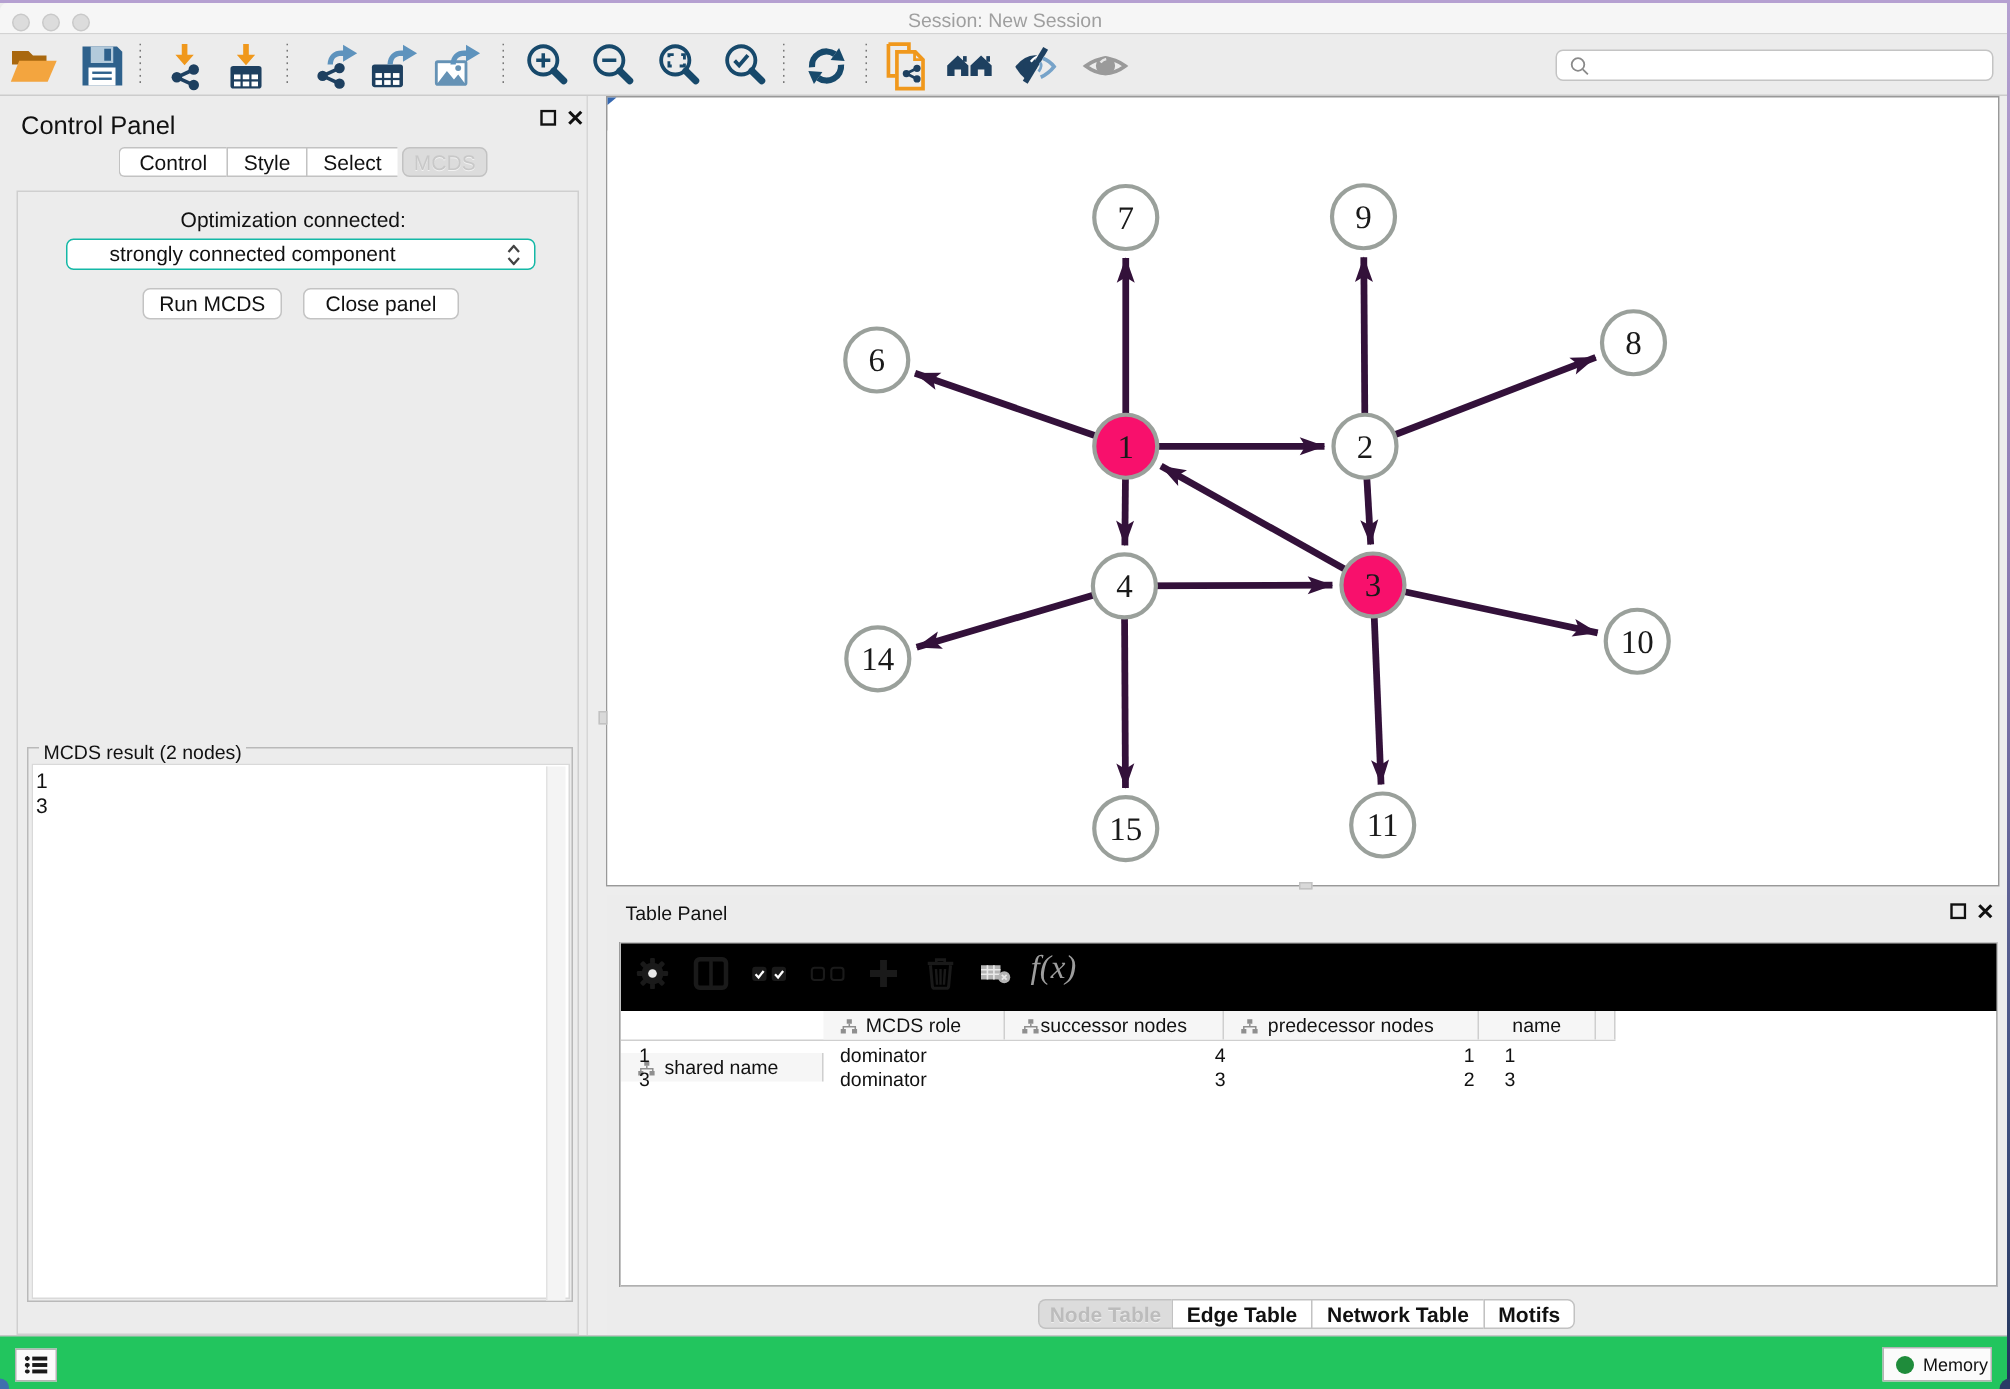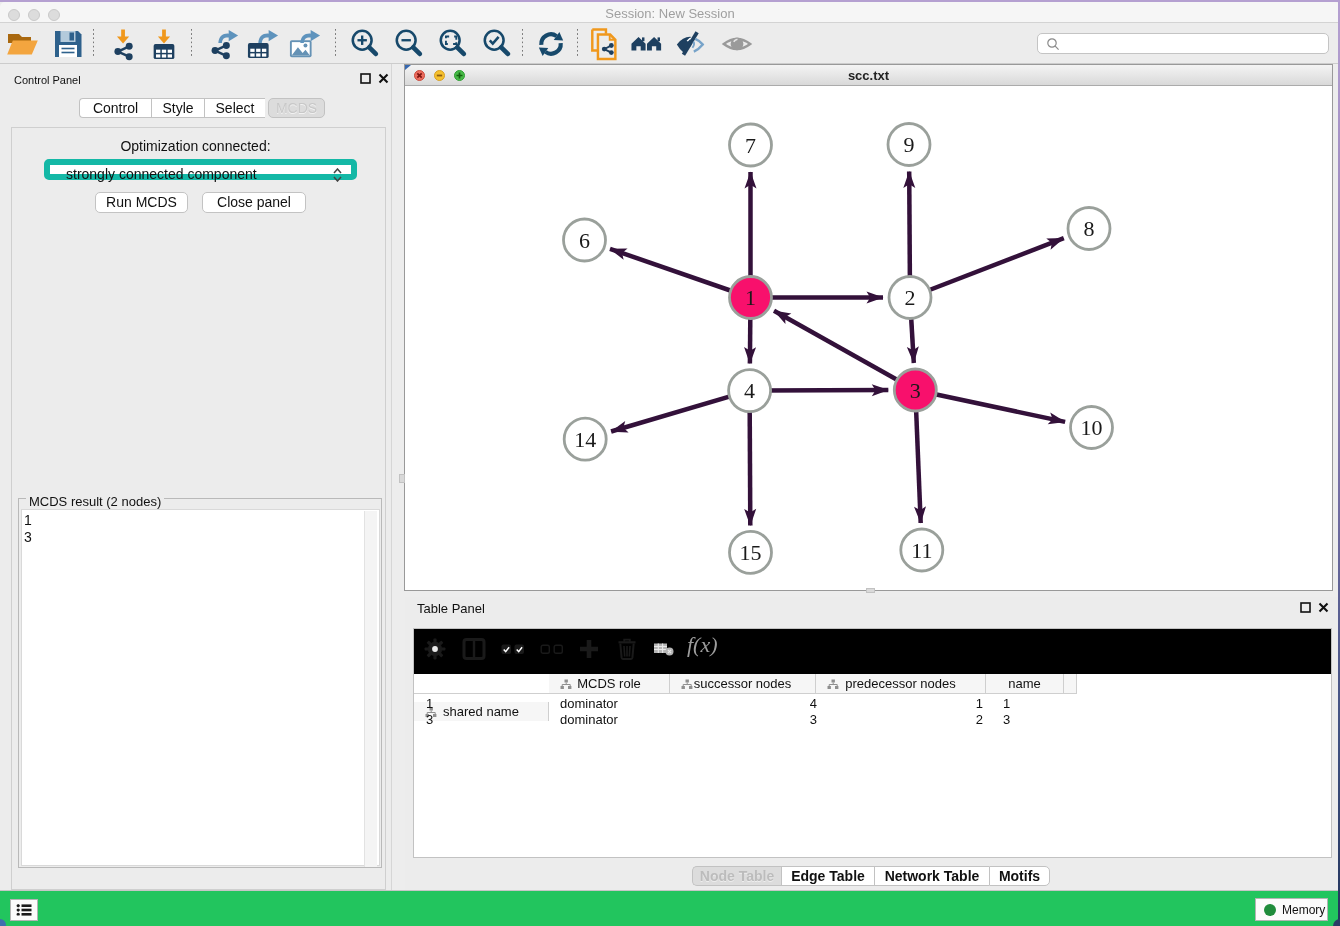--- a/index.html
+++ b/index.html
@@ -15,30 +15,30 @@
   #titlebar { left:0; top:2px; width:1340px; height:21px; background:#f6f6f6; border-bottom:1px solid #d3d3d3; border-radius:5px 5px 0 0; }
   .tl-circle { position:absolute; top:7px; width:12px; height:12px; border-radius:50%; background:#dcdcdc; border:1px solid #c9c9c9; }
   #title-text { position:absolute; top:4px; width:100%; text-align:center; font-size:13px; color:#9f9f9f; }
   
   #toolbar { left:0; top:23px; width:1340px; height:41px; background:#ececec; border-bottom:1px solid #cccccc; }
   .tb-sep { position:absolute; top:6px; height:29px; width:1px; background-image:linear-gradient(#777 35%, rgba(0,0,0,0) 0%); background-size:1px 4.2px; }
   .tb-ic { position:absolute; top:5px; width:32px; height:32px; display:flex; align-items:center; justify-content:center; }
   #searchbox { position:absolute; left:1037px; top:10px; width:292px; height:21px; background:#ffffff; border:1px solid #c4c4c4; border-radius:5px; }
   
   #cpanel { left:0; top:64px; width:392px; height:826px; background:#ececec; border-right:1px solid #d6d6d6; }
-  #cp-title { position:absolute; left:14px; top:10px; font-size:11px; color:#111; }
+  #cp-title { position:absolute; left:14px; top:10px; font-size:17px; color:#111; }
   .panel-btns { position:absolute; top:9px; display:flex; gap:7px; }
   .tabs { position:absolute; display:flex; height:20px; font-size:14px; }
   .tab { border:1px solid #c2c2c2; border-right:none; background:#fff; color:#111; display:flex; align-items:center; justify-content:center; }
   .tab.first { border-radius:4px 0 0 4px; }
   .tab.last { border-radius:0 4px 4px 0; border-right:1px solid #c2c2c2; }
   .tab.sel-inactive { background:#dcdcdc; color:#c8c8c8; text-shadow:0 1px 0 #f2f2f2; }
   #cp-content { position:absolute; left:11px; top:63px; width:375px; height:763px; border:1px solid #cfcfcf; background:#ececec; }
   #opt-label { position:absolute; left:0; top:74px; width:100%; text-align:center; font-size:14px; color:#111; }
-  #opt-select { position:absolute; left:44px; top:95px; width:313px; height:21px; background:#fff; border:6px solid #14b8a6; border-radius:5px; font-size:14px; color:#111; line-height:19px; padding-left:16px; }
+  #opt-select { position:absolute; left:44px; top:95px; width:313px; height:21px; background:#fff; border:1px solid #14b8a6; border-radius:5px; font-size:14px; color:#111; line-height:19px; padding-left:28px; }
   .btn { position:absolute; height:21px; background:#fff; border:1px solid #c3c3c3; border-radius:5px; font-size:14px; color:#111; text-align:center; line-height:19px; }
   #mcds-group { position:absolute; left:18px; top:434px; width:364px; height:370px; border:1px solid #b9b9b9; }
   #mcds-label { position:absolute; left:7px; top:-5px; background:#ececec; padding:0 3px; font-size:13px; color:#111; }
   #mcds-list { position:absolute; left:2px; top:10px; width:359px; height:357px; background:#fff; border:1px solid #d9d9d9; font-size:14px; color:#111; }
   #mcds-scroll { position:absolute; right:2px; top:1px; width:13px; height:356px; background:#f4f4f4; border-left:1px solid #e2e2e2; }
   
   #netwin { left:404px; top:64px; width:929px; height:527px; border:1px solid #999; background:#fff; }
   #net-titlebar { position:absolute; left:0; top:0; width:927px; height:21px; background:linear-gradient(#f4f4f4,#d9d9d9); border-bottom:1px solid #ababab; border-top-left-radius:4px; }
   #net-title { position:absolute; top:3px; width:100%; text-align:center; font-size:13px; font-weight:bold; color:#222; }
   .tl2 { position:absolute; top:5px; width:11px; height:11px; border-radius:50%; }
@@ -291,38 +291,20 @@
       <div id="mcds-label">MCDS result (2 nodes)</div>
       <div id="mcds-list">
         <div style="position:absolute;left:2px;top:2px;">1</div>
         <div style="position:absolute;left:2px;top:19px;">3</div>
         <div id="mcds-scroll"></div>
       </div>
     </div>
   </div>
 
   <div class="abs" id="netwin">
-    <div id="net-titlebar">
-      <div class="tl2" style="left:9px;  background:#ed6d5f; border:1px solid #ca4a3c;">
-        <svg width="9" height="9" style="position:absolute;left:0;top:0;" viewBox="0 0 9 9">
-          <path d="M2.3 2.3 L6.7 6.7 M6.7 2.3 L2.3 6.7" stroke="#7e1410" stroke-width="1.7"></path>
-        </svg>
-      </div>
-      <div class="tl2" style="left:29px; background:#f6c12e; border:1px solid #d7a023;">
-        <svg width="9" height="9" style="position:absolute;left:0;top:0;" viewBox="0 0 9 9">
-          <line x1="1.8" y1="4.5" x2="7.2" y2="4.5" stroke="#8e5e12" stroke-width="1.8"></line>
-        </svg>
-      </div>
-      <div class="tl2" style="left:49px; background:#48ba47; border:1px solid #2d9e33;">
-        <svg width="9" height="9" style="position:absolute;left:0;top:0;" viewBox="0 0 9 9">
-          <path d="M4.5 1.5 v6 M1.5 4.5 h6" stroke="#12600f" stroke-width="1.7"></path>
-        </svg>
-      </div>
-      <div id="net-title">scc.txt</div>
-    </div>
     <div id="net-canvas">
       <svg id="graph" width="927" height="503" viewBox="0 0 927 503">
       <defs>
           <marker id="arr" viewBox="0 0 18 14" refX="17" refY="7" markerWidth="18" markerHeight="14" markerUnits="userSpaceOnUse" orient="auto">
             <path d="M0.5,1 L17.5,7 L0.5,13 L4.2,7 Z" fill="#33113a"></path>
           </marker>
         </defs>
       <line x1="345.5" y1="210.5" x2="345.5" y2="85.0" stroke="#33113a" stroke-width="4.5" marker-end="url(#arr)"></line>
       <line x1="345.5" y1="210.5" x2="205.0" y2="161.8" stroke="#33113a" stroke-width="4.5" marker-end="url(#arr)"></line>
       <line x1="345.5" y1="210.5" x2="478.0" y2="210.5" stroke="#33113a" stroke-width="4.5" marker-end="url(#arr)"></line>

